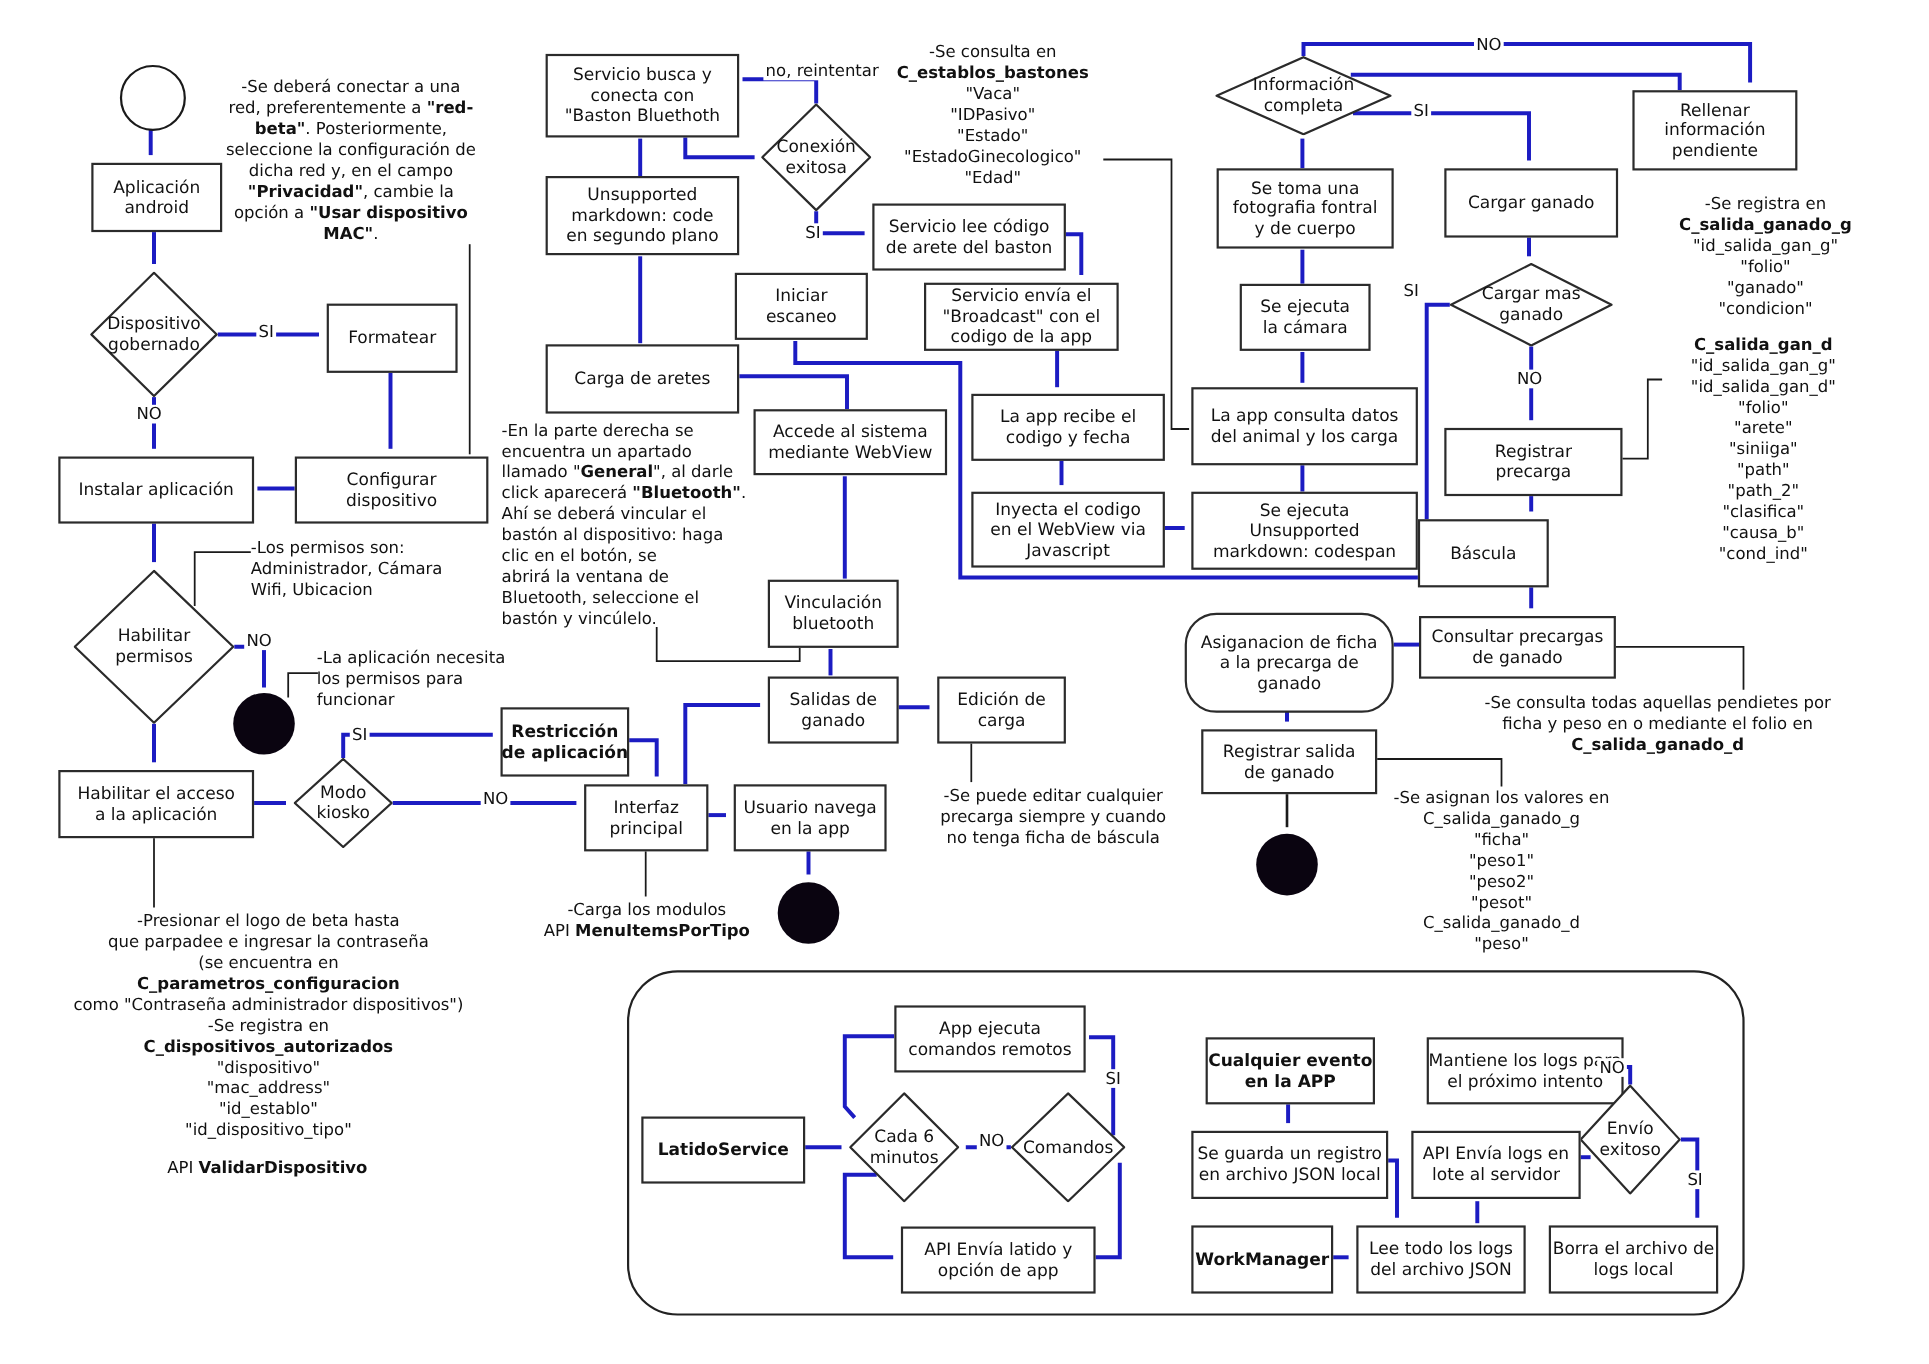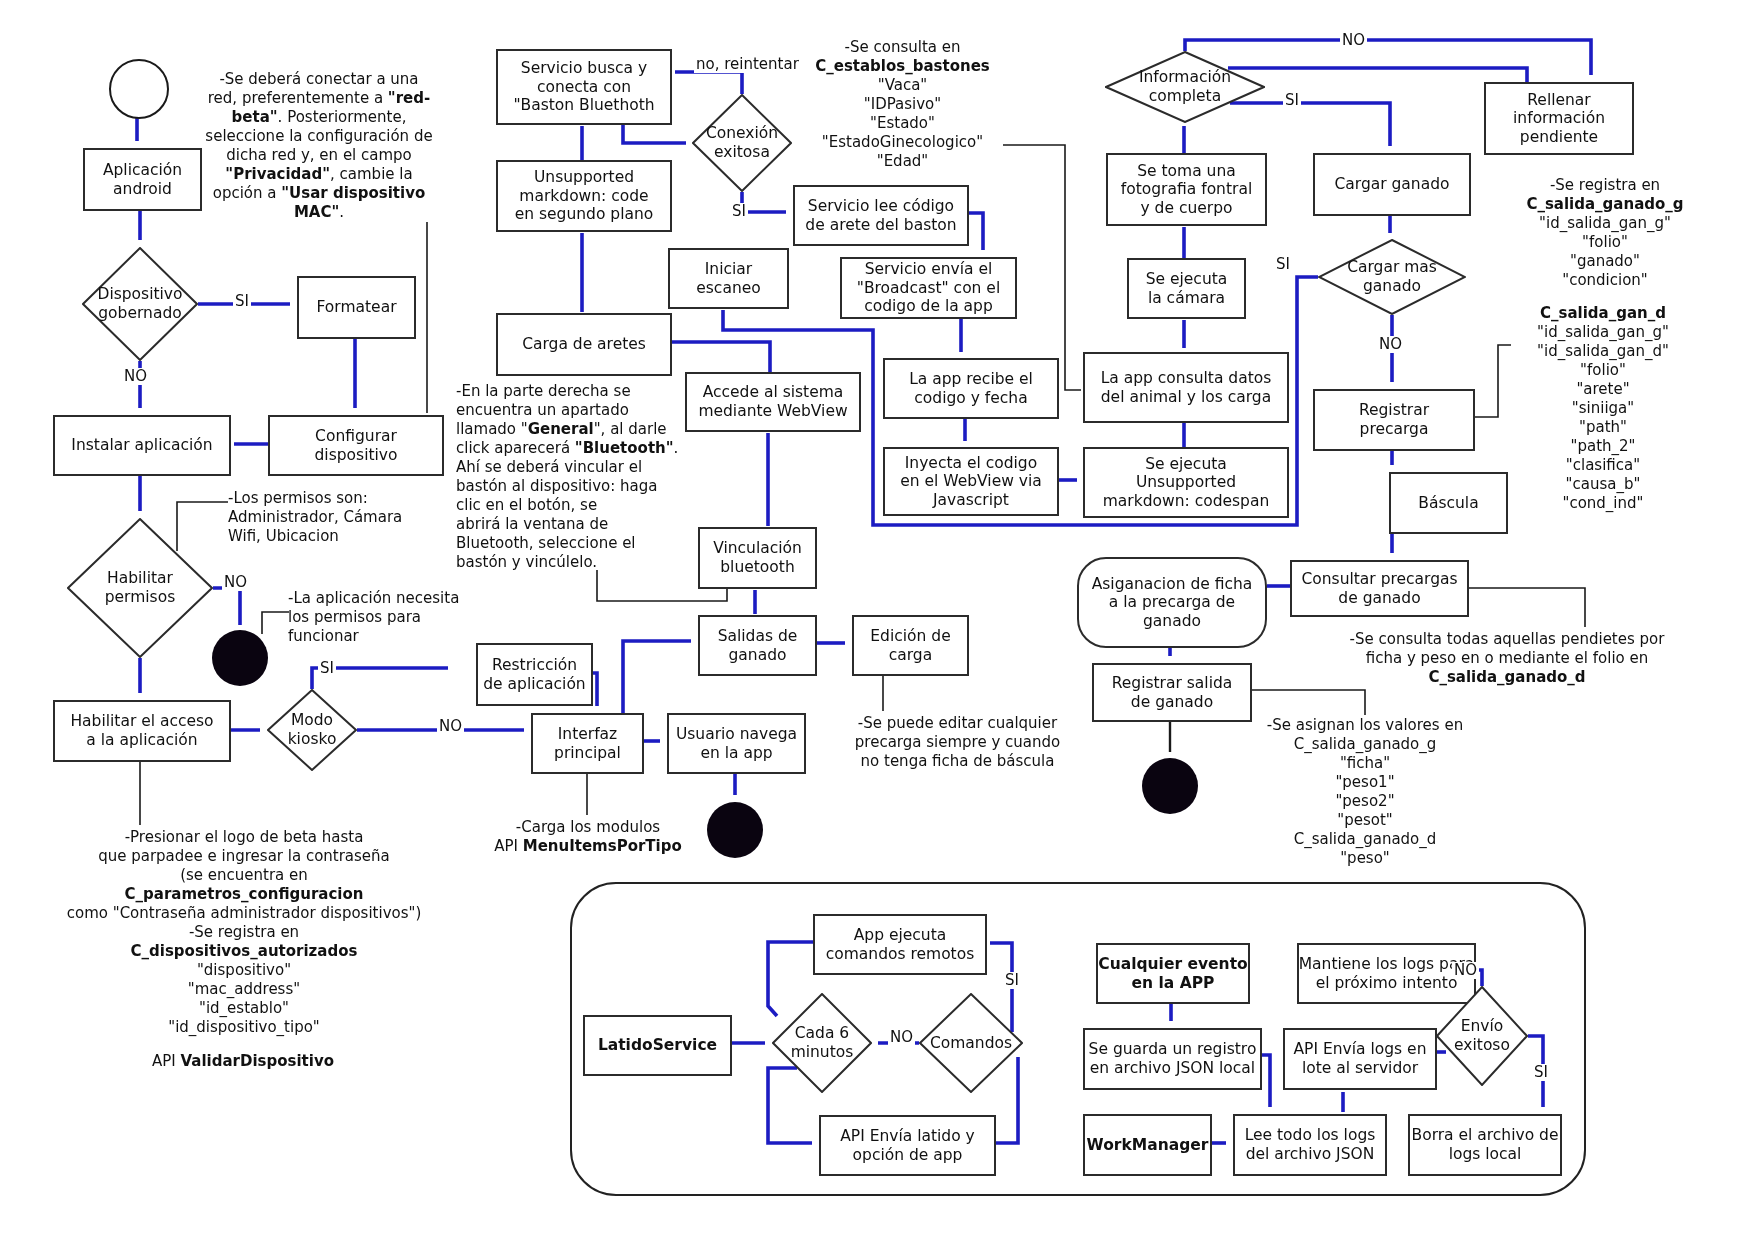--- a/index.html
+++ b/index.html
@@ -169,21 +169,21 @@
       </div>
       <div class="node diamond" style="left: 267px; top: 689px; width: 90px; height: 82px;">
         <svg width="90" height="82">
           <polygon points="45,1 89,41 45,81 1,41" fill="#fff" stroke="#2b2b2b" stroke-width="2"></polygon>
         </svg>
         <div class="txt">
           <div><span>Modo</span></div>
           <div><span>kiosko</span></div>
         </div>
       </div>
-      <div class="node rect" style="left: 476px; top: 643px; width: 113px; height: 59px;">
+      <div class="node rect" style="left: 455px; top: 643px; width: 113px; height: 59px; font-weight: bold;">
         <div class="txt">
           <div><span>Restricción</span></div>
           <div><span>de aplicación</span></div>
         </div>
       </div>
       <div class="node rect" style="left: 531px; top: 713px; width: 109px; height: 57px;">
         <div class="txt">
           <div><span>Interfaz</span></div>
           <div><span>principal</span></div>
         </div>
@@ -334,21 +334,21 @@
           <div><span>información</span></div>
           <div><span>pendiente</span></div>
         </div>
       </div>
       <div class="node rect" style="left: 1313px; top: 389px; width: 158px; height: 58px;">
         <div class="txt">
           <div><span>Registrar</span></div>
           <div><span>precarga</span></div>
         </div>
       </div>
-      <div class="node rect" style="left: 1389px; top: 472px; width: 115px; height: 58px;">
+      <div class="node rect" style="left: 1289px; top: 472px; width: 115px; height: 58px;">
         <div class="txt">
           <div><span>Báscula</span></div>
         </div>
       </div>
       <div class="node rect" style="left: 1290px; top: 560px; width: 175px; height: 53px;">
         <div class="txt">
           <div><span>Consultar precargas</span></div>
           <div><span>de ganado</span></div>
         </div>
       </div>

